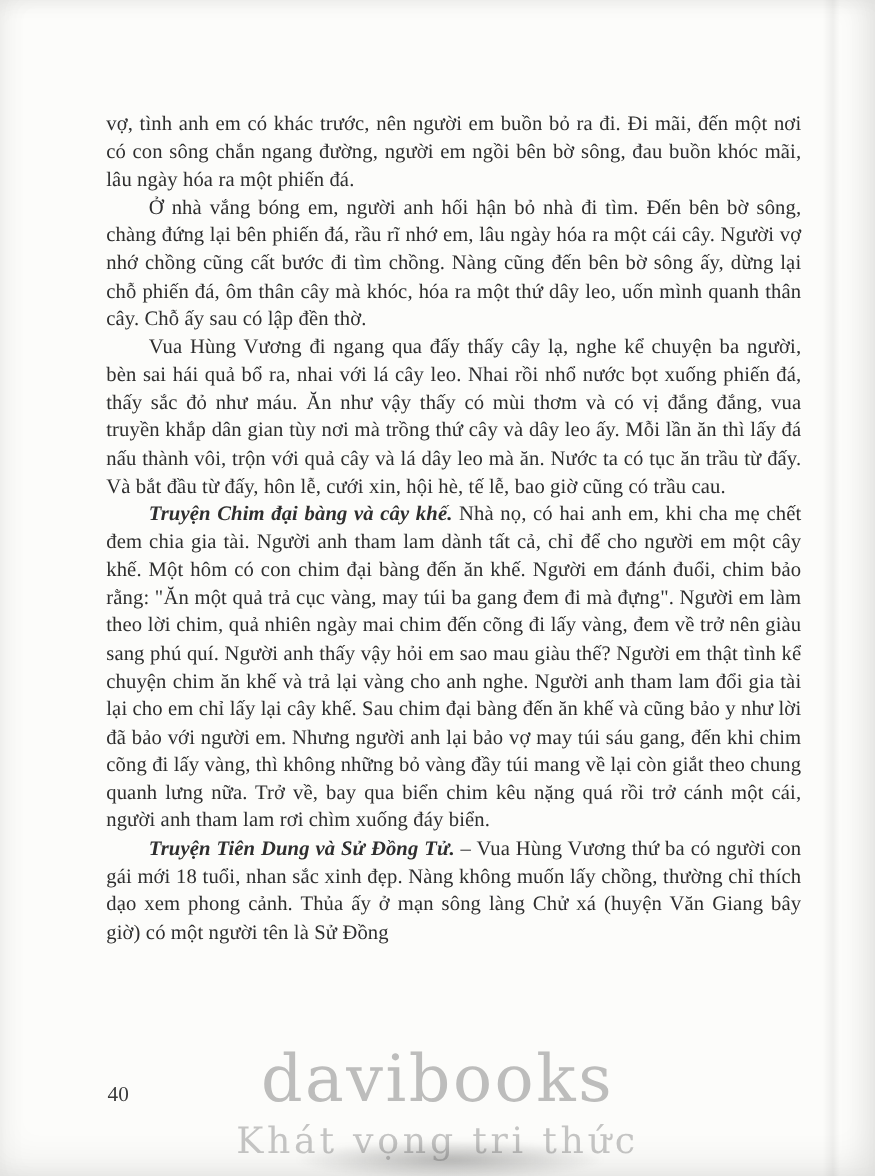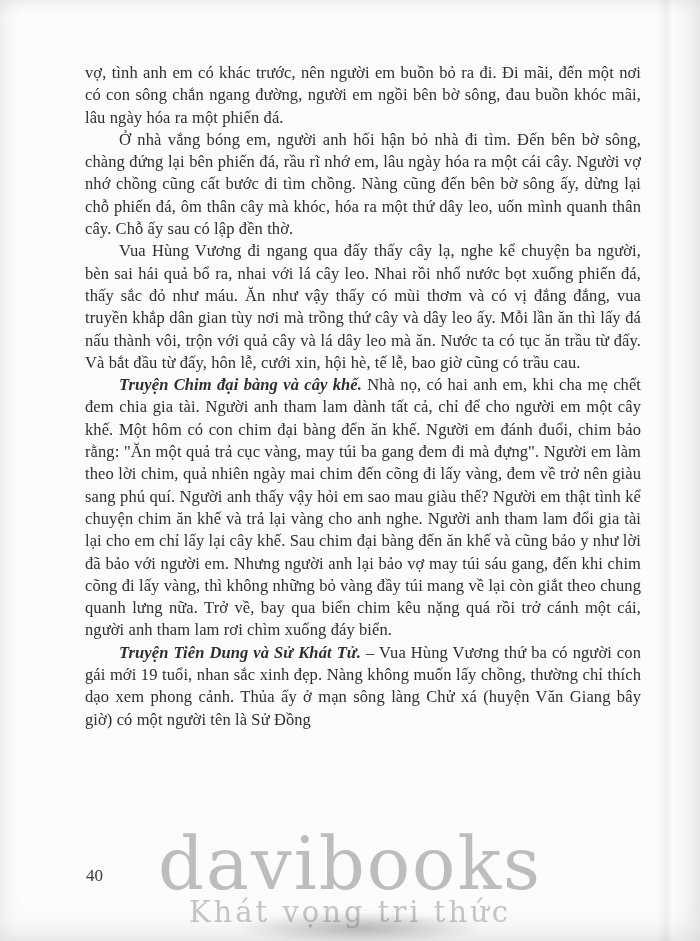--- a/index.html
+++ b/index.html
@@ -23,21 +23,21 @@
   }
   .right-edge-shadow {
     position: absolute;
     top: 0; right: 28px;
     width: 14px; height: 941px;
     background: linear-gradient(to right, rgba(0,0,0,0) 0%, rgba(0,0,0,0.05) 60%, rgba(0,0,0,0) 100%);
   }
   .text-block {
     position: absolute;
     left: 85px;
-    top: 62px;
+    top: 88px;
     width: 556px;
     font-size: 16.5px;
     line-height: 22.3px;
     color: #2e2e2e;
     text-align: justify;
     letter-spacing: 0.1px;
   }
   .para { text-indent: 34px; }
   .para.no-indent { text-indent: 0; }
   .lead { font-weight: bold; font-style: italic; }
@@ -50,21 +50,21 @@
   }
   .watermark {
     position: absolute;
     left: 0; right: 0;
     top: 828px;
     text-align: center;
     pointer-events: none;
   }
   .wm-name {
     font-family: "DejaVu Serif", serif;
-    font-size: 72px;
+    font-size: 52px;
     line-height: 72px;
     color: rgba(125,125,125,0.5);
     letter-spacing: 2px;
   }
   .wm-tagline {
     font-family: "DejaVu Serif", serif;
     font-size: 29px;
     line-height: 32px;
     margin-top: -4px;
     color: rgba(135,135,135,0.48);
@@ -91,21 +91,21 @@
   <div class="text-block">
 
     <p class="para no-indent"><span>vợ, tình anh em có khác trước, nên người em buồn bỏ ra đi. Đi mãi, đến một nơi có con sông chắn ngang đường, người em ngồi bên bờ sông, đau buồn khóc mãi, lâu ngày hóa ra một phiến đá.</span></p>
 
     <p class="para"><span>Ở nhà vắng bóng em, người anh hối hận bỏ nhà đi tìm. Đến bên bờ sông, chàng đứng lại bên phiến đá, rầu rĩ nhớ em, lâu ngày hóa ra một cái cây. Người vợ nhớ chồng cũng cất bước đi tìm chồng. Nàng cũng đến bên bờ sông ấy, dừng lại chỗ phiến đá, ôm thân cây mà khóc, hóa ra một thứ dây leo, uốn mình quanh thân cây. Chỗ ấy sau có lập đền thờ.</span></p>
 
     <p class="para"><span>Vua Hùng Vương đi ngang qua đấy thấy cây lạ, nghe kể chuyện ba người, bèn sai hái quả bổ ra, nhai với lá cây leo. Nhai rồi nhổ nước bọt xuống phiến đá, thấy sắc đỏ như máu. Ăn như vậy thấy có mùi thơm và có vị đắng đắng, vua truyền khắp dân gian tùy nơi mà trồng thứ cây và dây leo ấy. Mỗi lần ăn thì lấy đá nấu thành vôi, trộn với quả cây và lá dây leo mà ăn. Nước ta có tục ăn trầu từ đấy. Và bắt đầu từ đấy, hôn lễ, cưới xin, hội hè, tế lễ, bao giờ cũng có trầu cau.</span></p>
 
     <p class="para"><span class="lead">Truyện Chim đại bàng và cây khế.</span> <span>Nhà nọ, có hai anh em, khi cha mẹ chết đem chia gia tài. Người anh tham lam dành tất cả, chỉ để cho người em một cây khế. Một hôm có con chim đại bàng đến ăn khế. Người em đánh đuổi, chim bảo rằng: "Ăn một quả trả cục vàng, may túi ba gang đem đi mà đựng". Người em làm theo lời chim, quả nhiên ngày mai chim đến cõng đi lấy vàng, đem về trở nên giàu sang phú quí. Người anh thấy vậy hỏi em sao mau giàu thế? Người em thật tình kể chuyện chim ăn khế và trả lại vàng cho anh nghe. Người anh tham lam đổi gia tài lại cho em chỉ lấy lại cây khế. Sau chim đại bàng đến ăn khế và cũng bảo y như lời đã bảo với người em. Nhưng người anh lại bảo vợ may túi sáu gang, đến khi chim cõng đi lấy vàng, thì không những bỏ vàng đầy túi mang về lại còn giắt theo chung quanh lưng nữa. Trở về, bay qua biển chim kêu nặng quá rồi trở cánh một cái, người anh tham lam rơi chìm xuống đáy biển.</span></p>
 
-    <p class="para"><span class="lead">Truyện Tiên Dung và Sử Khát Tử.</span> <span>– Vua Hùng Vương thứ ba có người con gái mới 19 tuổi, nhan sắc xinh đẹp. Nàng không muốn lấy chồng, thường chỉ thích dạo xem phong cảnh. Thủa ấy ở mạn sông làng Chử xá (huyện Văn Giang bây giờ) có một người tên là Sử Đồng</span></p>
+    <p class="para"><span class="lead">Truyện Tiên Dung và Sử Đồng Tử.</span> <span>– Vua Hùng Vương thứ ba có người con gái mới 18 tuổi, nhan sắc xinh đẹp. Nàng không muốn lấy chồng, thường chỉ thích dạo xem phong cảnh. Thủa ấy ở mạn sông làng Chử xá (huyện Văn Giang bây giờ) có một người tên là Sử Đồng</span></p>
 
   </div>
 
   <div class="page-number">40</div>
 
   <div class="watermark">
     <div class="wm-name">davibooks</div>
     <div class="wm-tagline">Khát vọng tri thức</div>
   </div>
 

